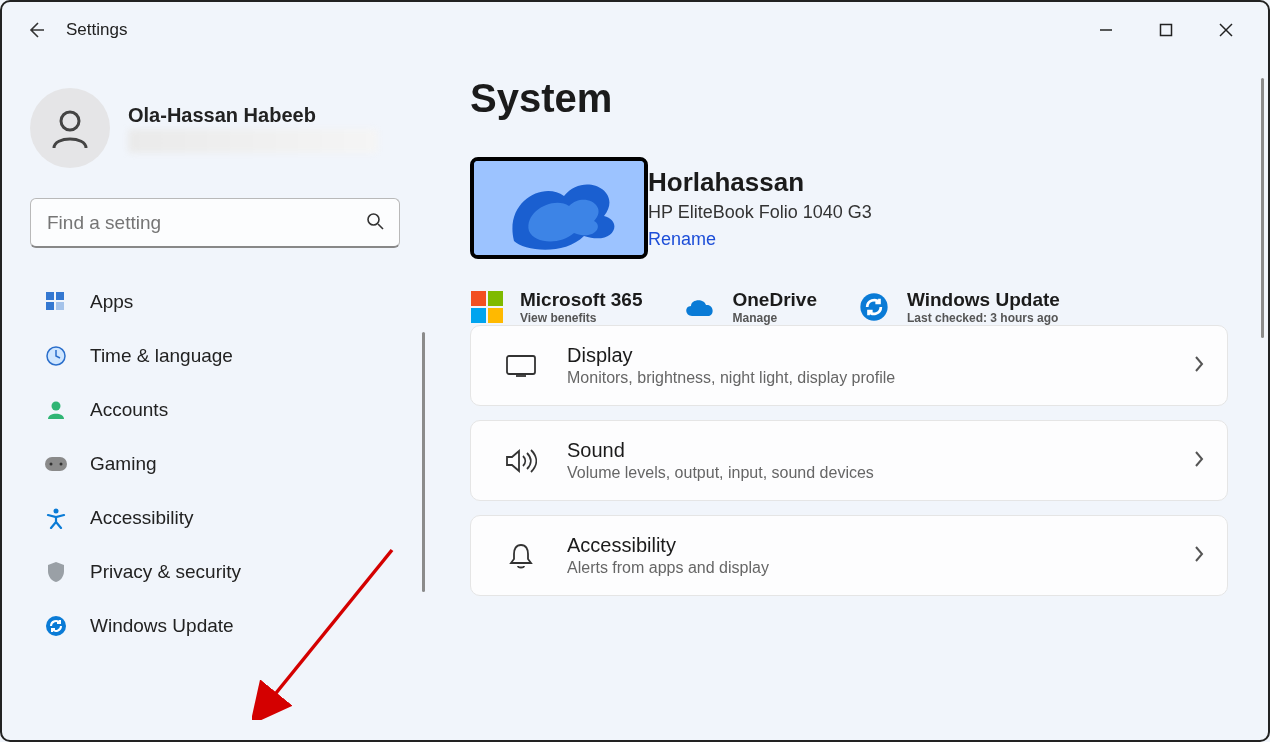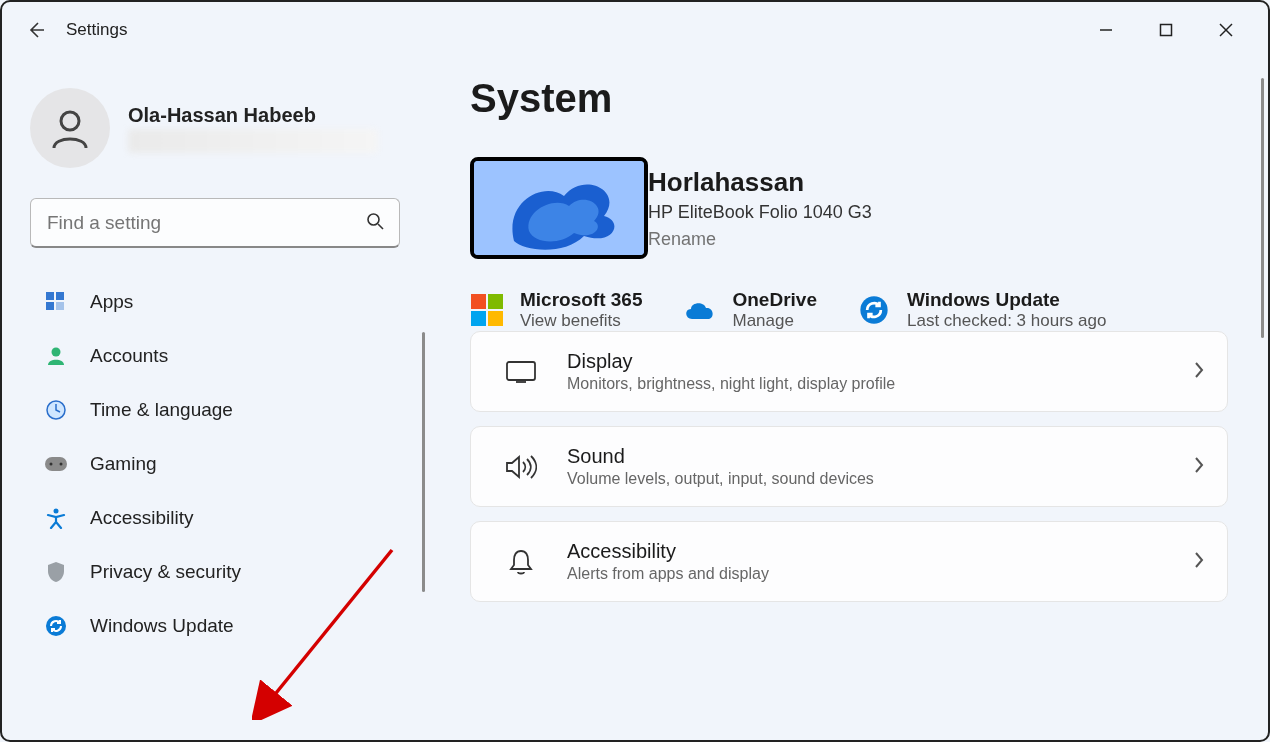--- a/index.html
+++ b/index.html
@@ -38,28 +38,28 @@
   
   .main { flex:1; padding: 18px 40px 0 40px; overflow:hidden; position:relative; }
   .main-scroll { position:absolute; right: 4px; top: 20px; width: 3px; height: 260px; background:#8b8b8b; border-radius:2px; }
   .page-title { font-size: 40px; font-weight: 600; color:#1b1b1b; margin-bottom: 36px; }
 
   .device { display:flex; align-items:center; margin-bottom: 30px; }
   .thumb { width: 178px; height: 102px; border: 4px solid #000; border-radius: 8px; background: #8ab9ff; display:flex; align-items:center; justify-content:center; overflow:hidden;}
   .device-info { display:flex; flex-direction:column; }
   .device-name { font-size: 26px; font-weight:600; color:#1b1b1b; }
   .device-model { font-size: 18px; color:#333; margin-top: 4px; }
-  .rename { font-size: 18px; color:#737373; margin-top: 6px; cursor:pointer; }
+  .rename { font-size: 18px; color:#1d4ed8; margin-top: 6px; cursor:pointer; }
 
   .tiles { display:flex; gap: 40px; }
   .tile { display:flex; gap: 16px; align-items:center; cursor:pointer; }
   .tile-icon { width: 34px; height:34px; display:flex; align-items:center; justify-content:center; }
   .tile-txt { display:flex; flex-direction:column; }
   .tile-title { font-size: 19px; font-weight:600; color:#1b1b1b; }
-  .tile-sub { font-size: 17px; color:#555; }
+  .tile-sub { font-size: 12px; color:#555;font-weight:bold; }
 
   .cards { display:flex; flex-direction:column; gap: 14px; }
   .card { background:#fdfdfe; border:1px solid #e5e5e5; border-radius:10px; display:flex; align-items:center; padding: 18px 22px 18px 30px; cursor:pointer; }
   .card-icon { width: 40px; display:flex; align-items:center; justify-content:center; margin-right: 26px; }
   .card-body { flex:1; display:flex; flex-direction:column; }
   .card-title { font-size: 20px; color:#1b1b1b; }
   .card-sub { font-size: 16px; color:#666; margin-top:2px;}
   .card-chev { color:#555; }
 
   
@@ -135,34 +135,34 @@
               <rect x="11" y="1" width="8" height="8" fill="#3478d1"></rect>
               <rect x="1" y="11" width="8" height="8" fill="#3478d1"></rect>
               <rect x="11" y="11" width="8" height="8" fill="#3478d1" opacity="0.4"></rect>
             </svg>
         </span>
         <span class="nav-label">Apps</span>
       </div>
       <div class="nav-item">
         <span class="nav-icon">
           <svg width="22" height="22" viewBox="0 0 22 22">
+              <circle cx="11" cy="11" r="9" fill="#cfe6ff" stroke="#2a6ecb" stroke-width="1.5"></circle>
+              <path d="M11 5 V11 L15 13" stroke="#2a6ecb" stroke-width="1.5" fill="none"></path>
+            </svg>
+        </span>
+        <span class="nav-label">Time &amp; language</span>
+      </div>
+      <div class="nav-item">
+        <span class="nav-icon">
+          <svg width="22" height="22" viewBox="0 0 22 22">
               <circle cx="11" cy="7" r="4.5" fill="#2fb574"></circle>
               <path d="M3 20 C3 13 19 13 19 20 Z" fill="#2fb574"></path>
             </svg>
         </span>
         <span class="nav-label">Accounts</span>
-      </div>
-      <div class="nav-item">
-        <span class="nav-icon">
-          <svg width="22" height="22" viewBox="0 0 22 22">
-              <circle cx="11" cy="11" r="9" fill="#cfe6ff" stroke="#2a6ecb" stroke-width="1.5"></circle>
-              <path d="M11 5 V11 L15 13" stroke="#2a6ecb" stroke-width="1.5" fill="none"></path>
-            </svg>
-        </span>
-        <span class="nav-label">Time &amp; language</span>
       </div>
       <div class="nav-item">
         <span class="nav-icon">
           <svg width="24" height="16" viewBox="0 0 24 16">
               <rect x="1" y="1" width="22" height="14" rx="7" fill="#8a8a8a"></rect>
               <circle cx="7" cy="8" r="1.5" fill="#333"></circle>
               <circle cx="17" cy="8" r="1.5" fill="#333"></circle>
             </svg>
         </span>
         <span class="nav-label">Gaming</span>

